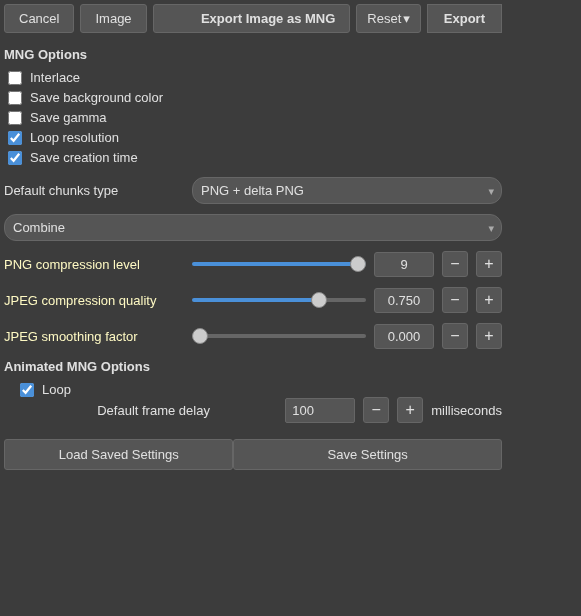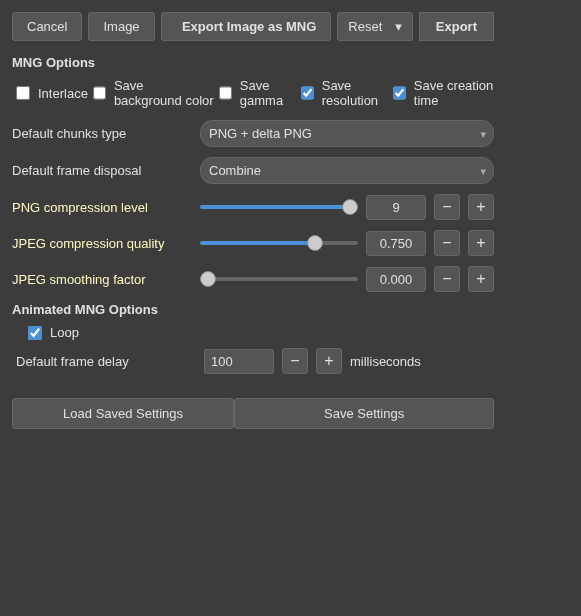--- a/index.html
+++ b/index.html
@@ -8,21 +8,21 @@
       background: #3c3c3c;
       font-family: sans-serif;
       font-size: 13px;
       color: #e0e0e0;
       width: 581px;
       min-height: 616px;
     }
 
     .window {
       background: #3c3c3c;
-      padding: 12px;
+      padding: 4px;
       width: 506px;
     }
 
     
     .toolbar {
       display: flex;
       align-items: center;
       gap: 6px;
       margin-bottom: 14px;
     }
@@ -53,21 +53,21 @@
     .btn-reset {
       background: #555;
       border: 1px solid #666;
       color: #e0e0e0;
       padding: 6px 10px;
       border-radius: 3px;
       cursor: pointer;
       font-size: 13px;
       display: flex;
       align-items: center;
-      gap: 13px;
+      gap: 2px;
     }
 
     .btn-export {
       background: #555;
       border: 1px solid #666;
       color: #e0e0e0;
       padding: 6px 16px;
       border-radius: 0;
       cursor: pointer;
       font-size: 13px;
@@ -78,21 +78,21 @@
     .section-title {
       font-weight: bold;
       color: #e0e0e0;
       margin-bottom: 8px;
       font-size: 13px;
     }
 
     
     .checkbox-group {
       display: flex;
-      flex-direction: row;
+      flex-direction: column;
       gap: 5px;
       margin-bottom: 12px;
       padding-left: 4px;
     }
 
     .checkbox-row {
       display: flex;
       align-items: center;
       gap: 8px;
       cursor: pointer;
@@ -223,29 +223,29 @@
       font-weight: bold;
       color: #e0e0e0;
       margin-bottom: 8px;
       font-size: 13px;
     }
 
     .loop-row {
       display: flex;
       align-items: center;
       gap: 8px;
-      margin-bottom: 8px;
       padding-left: 16px;
     }
 
     .frame-delay-row {
       display: flex;
       align-items: center;
       gap: 8px;
       padding-left: 4px;
+      justify-content: flex-end;
     }
 
     .delay-input {
       background: #555;
       border: 1px solid #666;
       color: #e0e0e0;
       padding: 4px 6px;
       border-radius: 2px;
       font-size: 13px;
       width: 70px;
@@ -253,21 +253,21 @@
     }
 
     .ms-label {
       color: #e0e0e0;
       font-size: 13px;
     }
 
     
     .bottom-buttons {
       display: flex;
-      margin-top: 24px;
+      margin-top: 16px;
     }
 
     .btn-load {
       background: #555;
       border: 1px solid #666;
       color: #e0e0e0;
       padding: 7px 16px;
       border-radius: 3px;
       cursor: pointer;
       font-size: 13px;
@@ -312,42 +312,41 @@
       <label class="checkbox-row">
         <input type="checkbox" style="">
         <span class="checkbox-label">Save background color</span>
       </label>
       <label class="checkbox-row">
         <input type="checkbox" style="">
         <span class="checkbox-label">Save gamma</span>
       </label>
       <label class="checkbox-row">
         <input type="checkbox" checked="" style="">
-        <span class="checkbox-label">Save resolution</span>
+        <span class="checkbox-label">Loop resolution</span>
       </label>
       <label class="checkbox-row">
         <input type="checkbox" checked="" style="">
         <span class="checkbox-label">Save creation time</span>
       </label>
     </div>
 
     <div class="option-row">
       <span class="option-label">Default chunks type</span>
       <div class="dropdown-wrapper">
         <select>
           <option>PNG + delta PNG</option>
           <option>PNG</option>
           <option>delta PNG</option>
         </select>
         <span class="dropdown-arrow">▾</span>
       </div>
     </div>
 
     <div class="option-row">
-      <span class="option-label">Default frame disposal</span>
       <div class="dropdown-wrapper">
         <select>
           <option>Combine</option>
           <option>Replace</option>
           <option>Background</option>
         </select>
         <span class="dropdown-arrow">▾</span>
       </div>
     </div>
 

